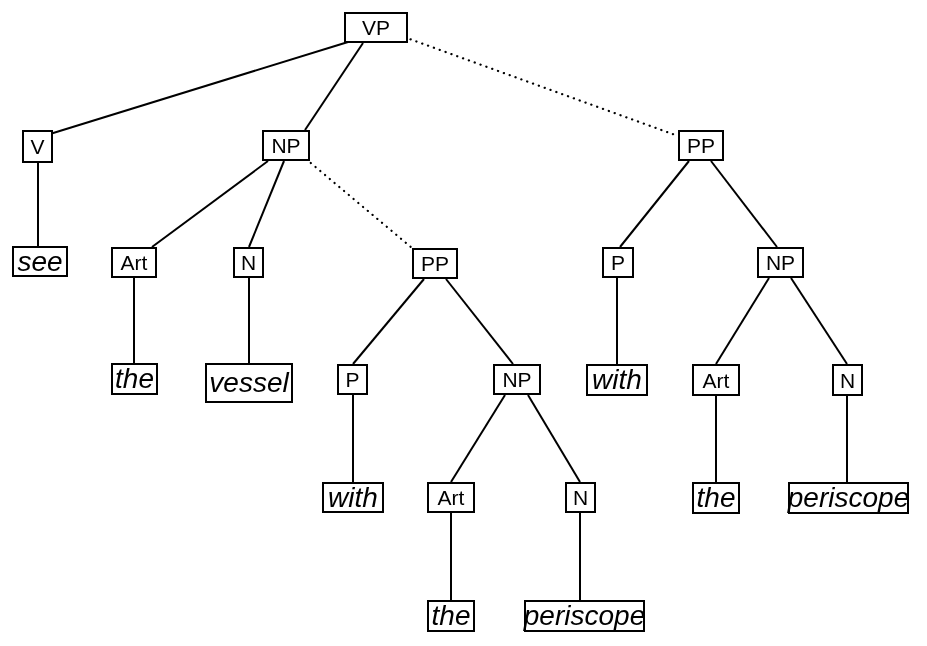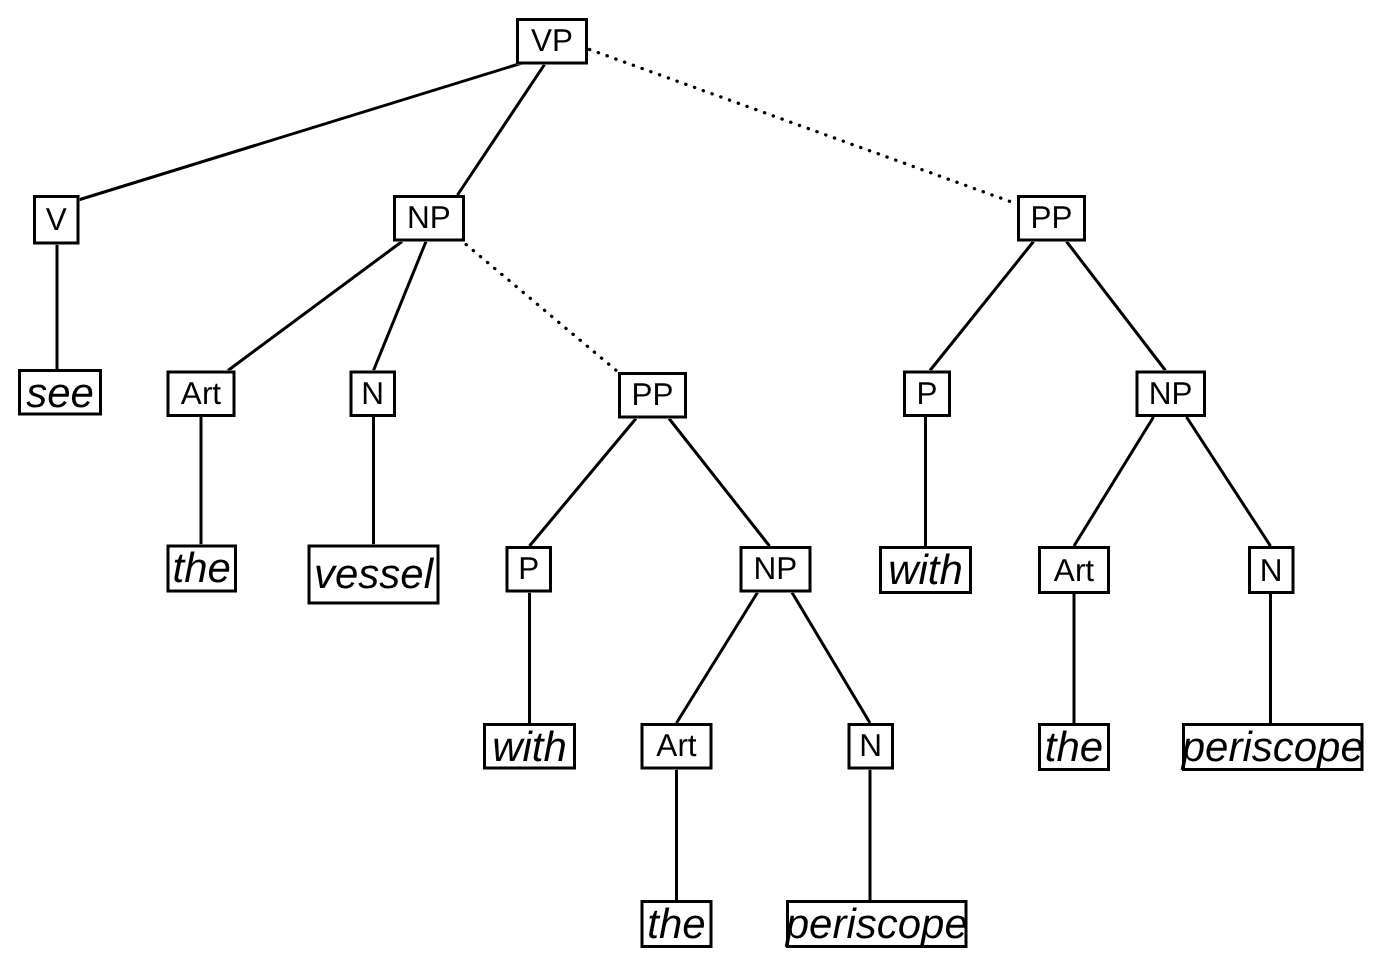--- a/index.html
+++ b/index.html
@@ -65,21 +65,21 @@
       <line x1="769" y1="278" x2="716" y2="364" stroke="#000000" stroke-width="2"></line>
       <line x1="791" y1="278" x2="847" y2="364" stroke="#000000" stroke-width="2"></line>
       <line x1="353" y1="395" x2="353" y2="482" stroke="#000000" stroke-width="2"></line>
       <line x1="505" y1="395" x2="451" y2="482" stroke="#000000" stroke-width="2"></line>
       <line x1="528" y1="395" x2="580" y2="482" stroke="#000000" stroke-width="2"></line>
       <line x1="716" y1="396" x2="716" y2="482" stroke="#000000" stroke-width="2"></line>
       <line x1="847" y1="396" x2="847" y2="482" stroke="#000000" stroke-width="2"></line>
       <line x1="451" y1="513" x2="451" y2="600" stroke="#000000" stroke-width="2"></line>
       <line x1="580" y1="513" x2="580" y2="600" stroke="#000000" stroke-width="2"></line>
     </svg>
-<div class="node cat" style="left: 344px; top: 12px; width: 48px; height: 31px; border-color: rgb(0, 0, 0); background: rgb(255, 255, 255);">VP</div>
+<div class="node cat" style="left: 344px; top: 12px; width: 64px; height: 31px; border-color: rgb(0, 0, 0); background: rgb(255, 255, 255);">VP</div>
     <div class="node cat" style="left: 22px; top: 130px; width: 31px; height: 33px; border-color: rgb(0, 0, 0); background: rgb(255, 255, 255);">V</div>
     <div class="node cat" style="left: 262px; top: 130px; width: 48px; height: 31px; border-color: rgb(0, 0, 0); background: rgb(255, 255, 255);">NP</div>
     <div class="node cat" style="left: 678px; top: 130px; width: 46px; height: 31px; border-color: rgb(0, 0, 0); background: rgb(255, 255, 255);">PP</div>
     <div class="node term" style="left: 12px; top: 246px; width: 56px; height: 31px; border-color: rgb(0, 0, 0); background: rgb(255, 255, 255);">see</div>
     <div class="node cat" style="left: 111px; top: 247px; width: 46px; height: 31px; border-color: rgb(0, 0, 0); background: rgb(255, 255, 255);">Art</div>
     <div class="node cat" style="left: 233px; top: 247px; width: 31px; height: 31px; border-color: rgb(0, 0, 0); background: rgb(255, 255, 255);">N</div>
     <div class="node cat" style="left: 412px; top: 248px; width: 46px; height: 31px; border-color: rgb(0, 0, 0); background: rgb(255, 255, 255);">PP</div>
     <div class="node cat" style="left: 602px; top: 247px; width: 32px; height: 31px; border-color: rgb(0, 0, 0); background: rgb(255, 255, 255);">P</div>
     <div class="node cat" style="left: 757px; top: 247px; width: 47px; height: 31px; border-color: rgb(0, 0, 0); background: rgb(255, 255, 255);">NP</div>
     <div class="node term" style="left: 111px; top: 363px; width: 47px; height: 32px; border-color: rgb(0, 0, 0); background: rgb(255, 255, 255);">the</div>

